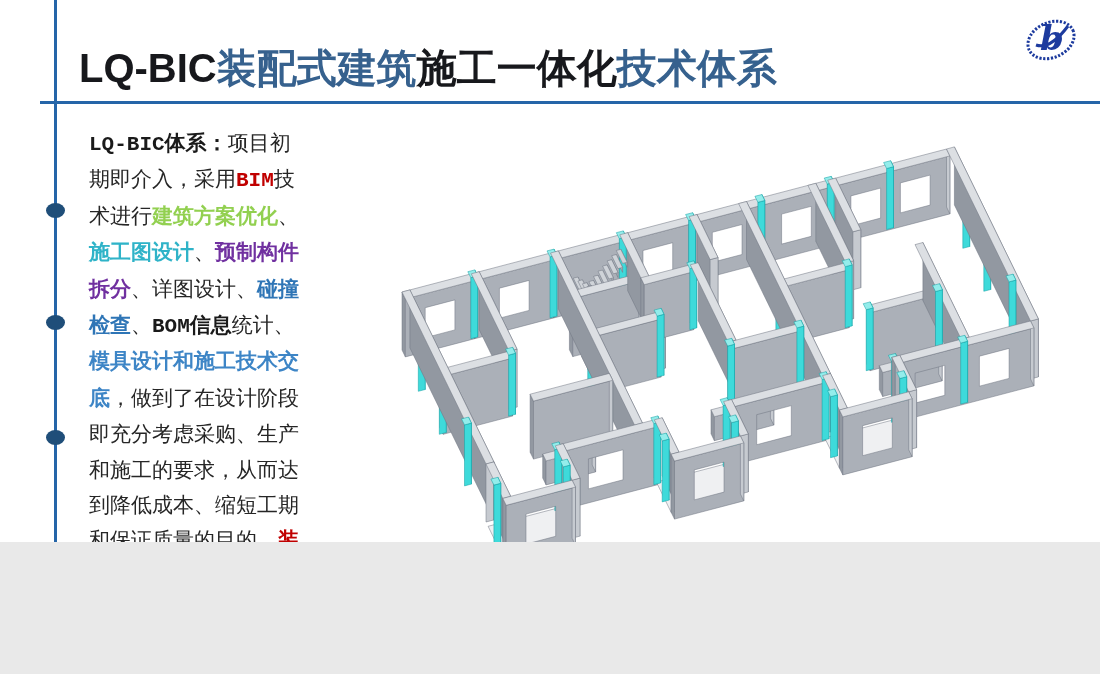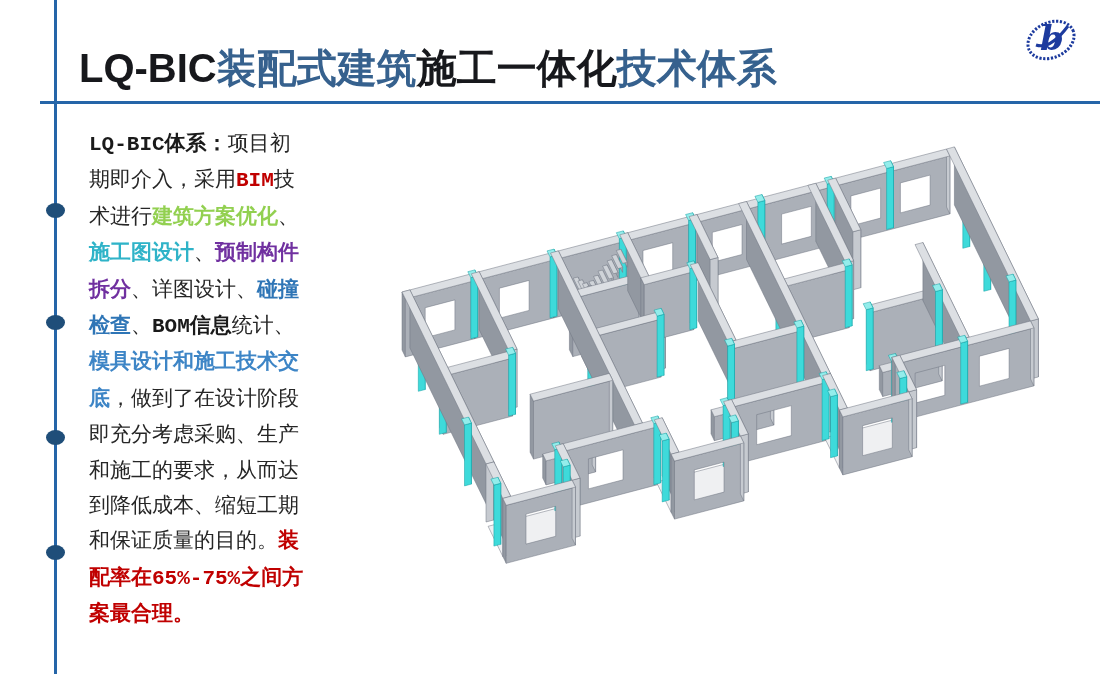--- a/index.html
+++ b/index.html
@@ -1,16 +1,16 @@
 <!DOCTYPE html>
 <html><head>
 <meta charset="utf-8">
 <style>
   html,body{margin:0;padding:0;background:#e9e9e9;}
-  .slide{position:relative;width:1100px;height:674px;background:#ffffff;overflow:hidden;
+  .slide{position:relative;width:1100px;height:542px;background:#ffffff;overflow:hidden;
          font-family:"Liberation Sans","DejaVu Sans",sans-serif;}
   
   .vline{position:absolute;left:54px;top:0;width:3px;height:674px;background:#2565A8;}
   .hline{position:absolute;left:40px;top:101px;right:0;height:3px;background:#2565A8;}
   .dot{position:absolute;left:46px;width:19px;height:15px;border-radius:50%;background:#1F4E79;}
   
   .title{position:absolute;left:79px;top:17px;font-size:40px;font-weight:700;
          letter-spacing:0px;white-space:nowrap;line-height:1.2;}
   
   .logo{position:absolute;right:22px;top:14px;display:flex;align-items:center;gap:7px;}

